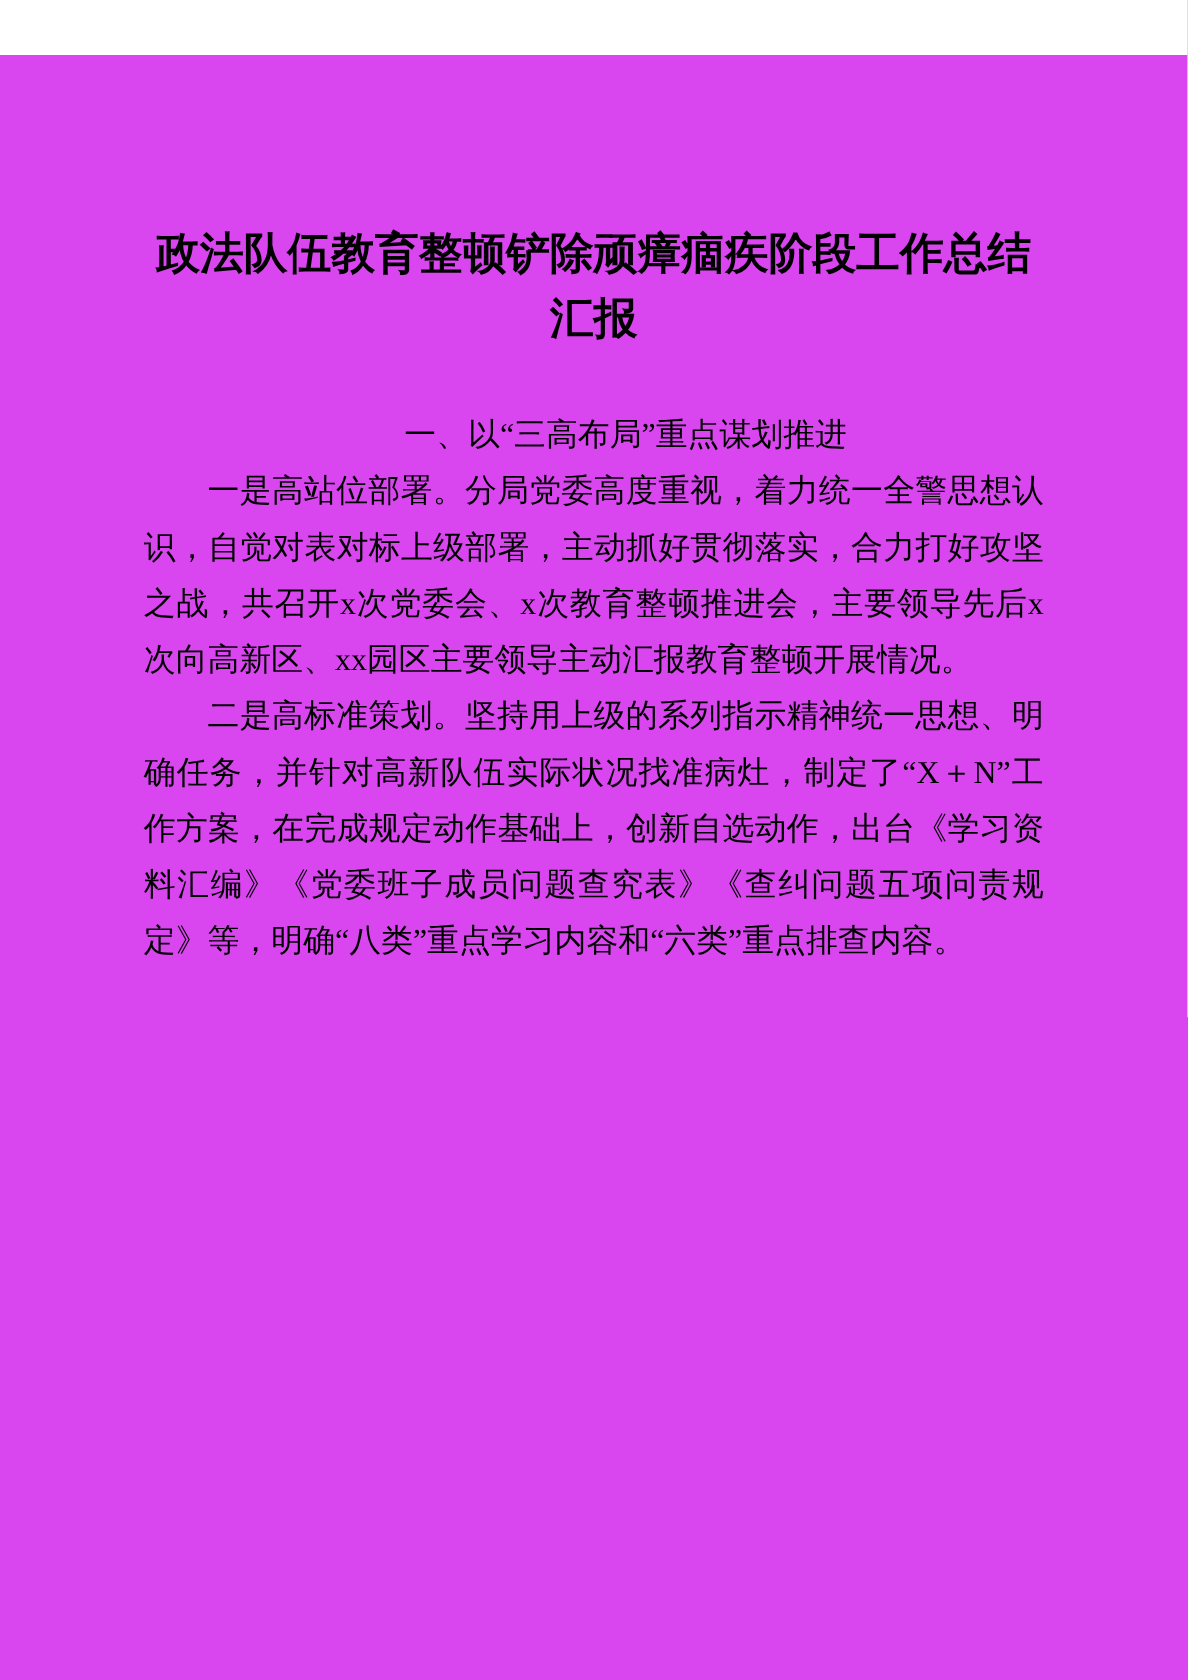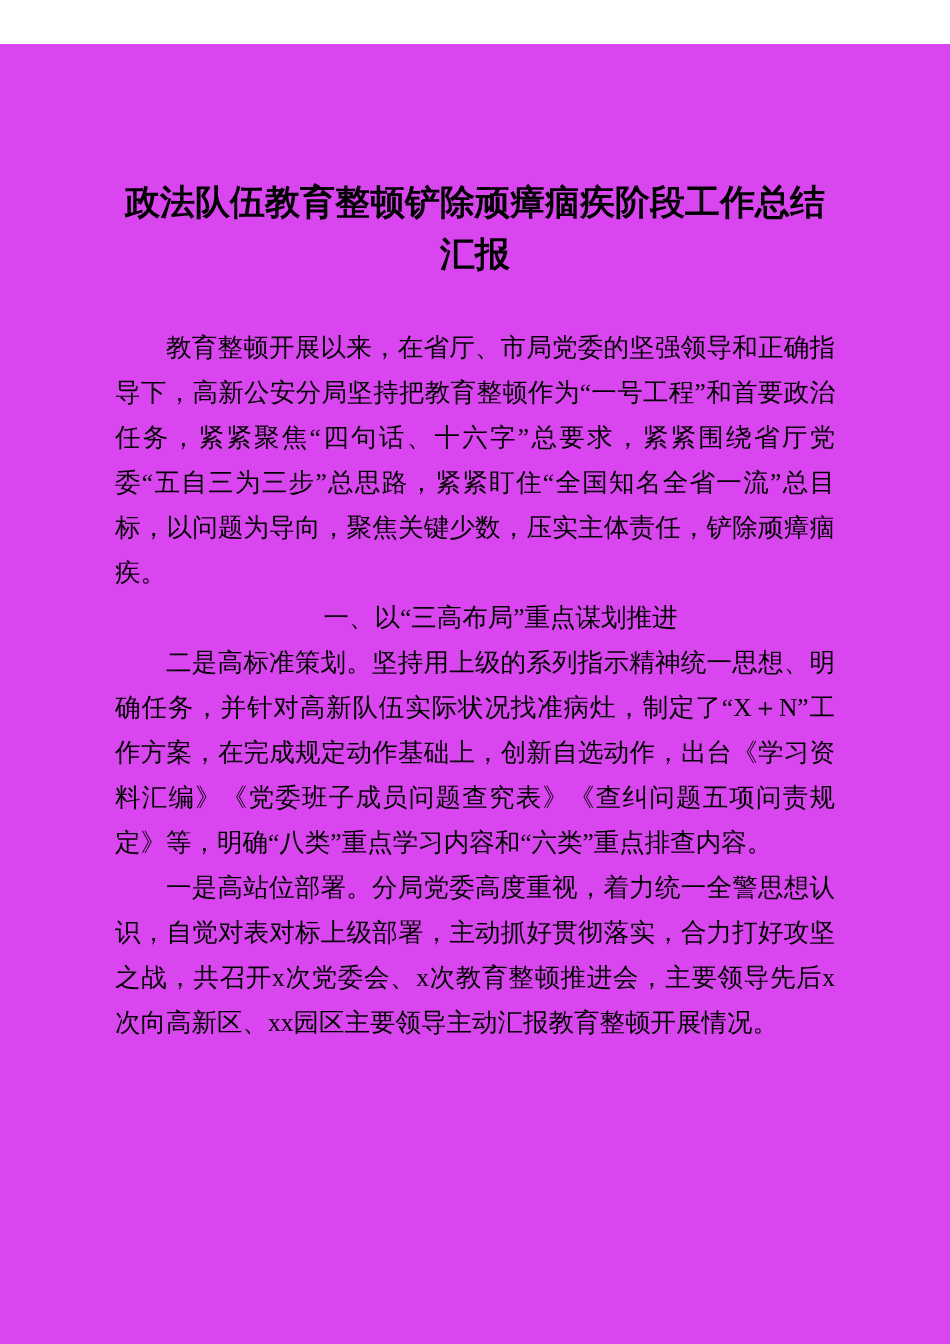--- a/index.html
+++ b/index.html
@@ -50,18 +50,17 @@
     text-indent: 2em;
     text-align: center;
   }
 </style>
 </head>
 <body>
 
 <div class="page">
   <h1 class="doc-title">政法队伍教育整顿铲除顽瘴痼疾阶段工作总结汇报</h1>
   <div class="doc-body" id="doc-body">
-      <p class="para">教育整顿开展以来，在省厅、市局党委的坚强领导和正确指导下，高新公安分局坚持把教育整顿作为“一号工程”和首要政治任务，紧紧聚焦“四句话、十六字”总要求，紧紧围绕省厅党委“五自三为三步”总思路，紧紧盯住“全国知名全省一流”总目标，以问题为导向，聚焦关键少数，压实主体责任，铲除顽瘴痼疾。</p>
       <h2 class="heading">一、以“三高布局”重点谋划推进</h2>
+      <p class="para">一是高站位部署。分局党委高度重视，着力统一全警思想认识，自觉对表对标上级部署，主动抓好贯彻落实，合力打好攻坚之战，共召开x次党委会、x次教育整顿推进会，主要领导先后x次向高新区、xx园区主要领导主动汇报教育整顿开展情况。</p>
       <p class="para">二是高标准策划。坚持用上级的系列指示精神统一思想、明确任务，并针对高新队伍实际状况找准病灶，制定了“X＋N”工作方案，在完成规定动作基础上，创新自选动作，出台《学习资料汇编》《党委班子成员问题查究表》《查纠问题五项问责规定》等，明确“八类”重点学习内容和“六类”重点排查内容。</p>
-      <p class="para">一是高站位部署。分局党委高度重视，着力统一全警思想认识，自觉对表对标上级部署，主动抓好贯彻落实，合力打好攻坚之战，共召开x次党委会、x次教育整顿推进会，主要领导先后x次向高新区、xx园区主要领导主动汇报教育整顿开展情况。</p>
     </div>
 </div>
 
 </body></html>

